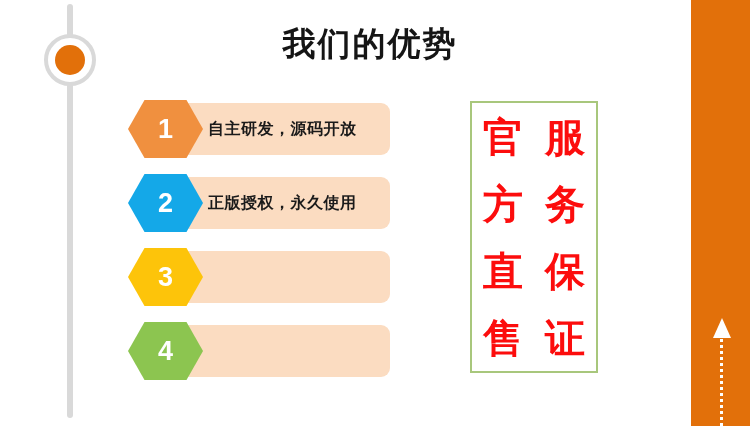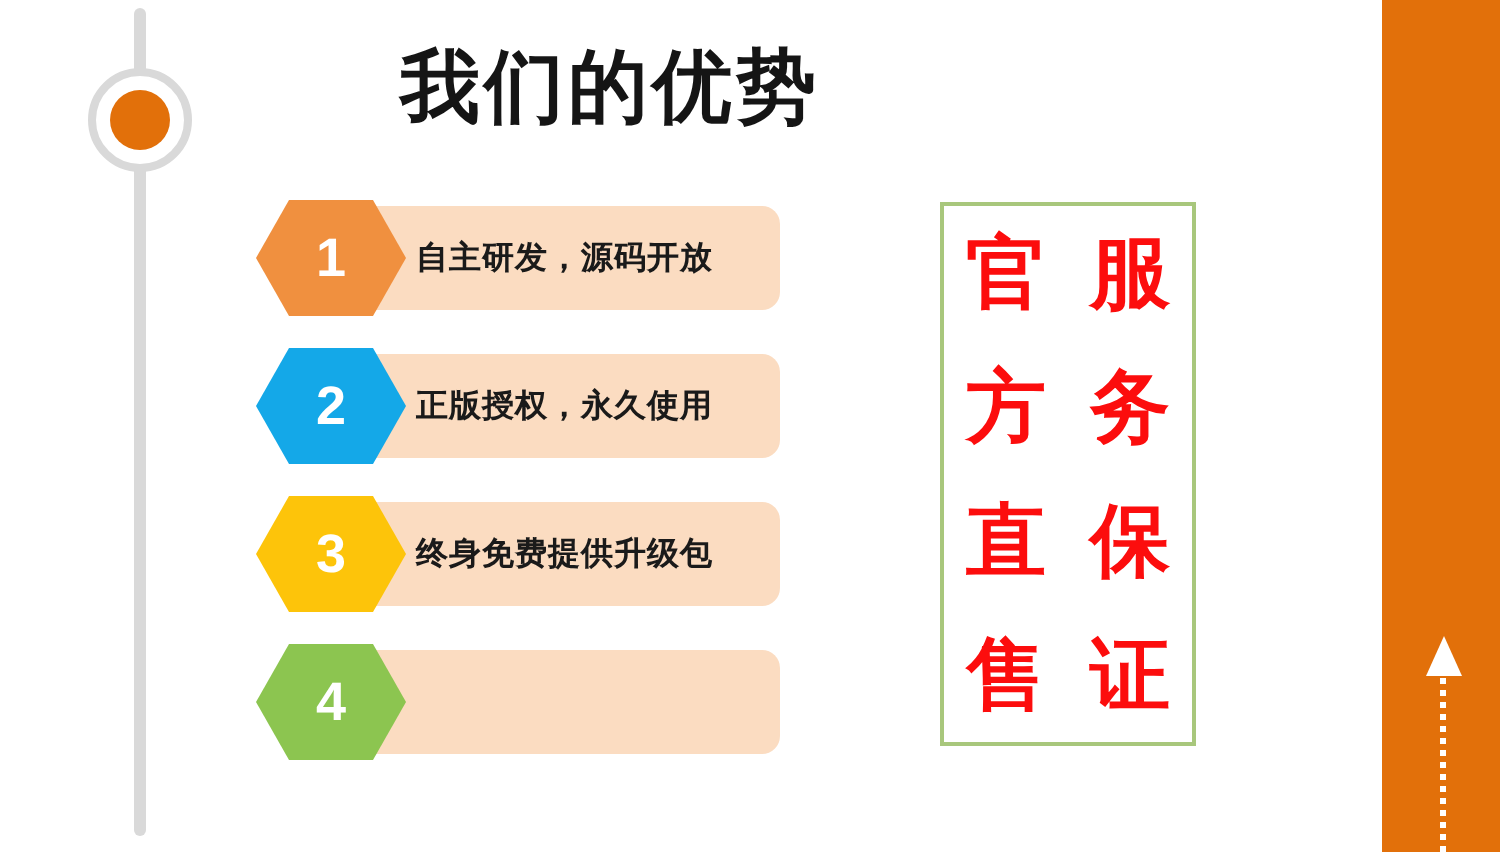--- a/index.html
+++ b/index.html
@@ -48,21 +48,22 @@
     border-radius: 50%;
     background: #e2700a;
   }
 
   
   .page-title {
     position: absolute;
     left: 200px;
     top: 22px;
     width: 340px;
-    font-size: 40px;
+    text-align: center;
+    font-size: 33px;
     font-weight: bold;
     color: #151515;
     letter-spacing: 2px;
     line-height: 44px;
     white-space: nowrap;
   }
 
   
   .adv-row {
     position: absolute;
@@ -195,21 +196,20 @@
     <div class="adv-bar"></div>
     <div class="adv-hex" style="background:#14a8e8;"></div>
     <div class="adv-num">2</div>
     <div class="adv-text">正版授权，永久使用</div>
   </div>
 
   <div class="adv-row" style="top:248px;">
     <div class="adv-bar"></div>
     <div class="adv-hex" style="background:#fdc40a;"></div>
     <div class="adv-num">3</div>
-    <div class="adv-text">终身免费提供升级包</div>
   </div>
 
   <div class="adv-row" style="top:322px;">
     <div class="adv-bar"></div>
     <div class="adv-hex" style="background:#8cc550;"></div>
     <div class="adv-num">4</div>
   </div>
 
   <div class="slogan-box">
     <span class="slogan-char">官</span>

